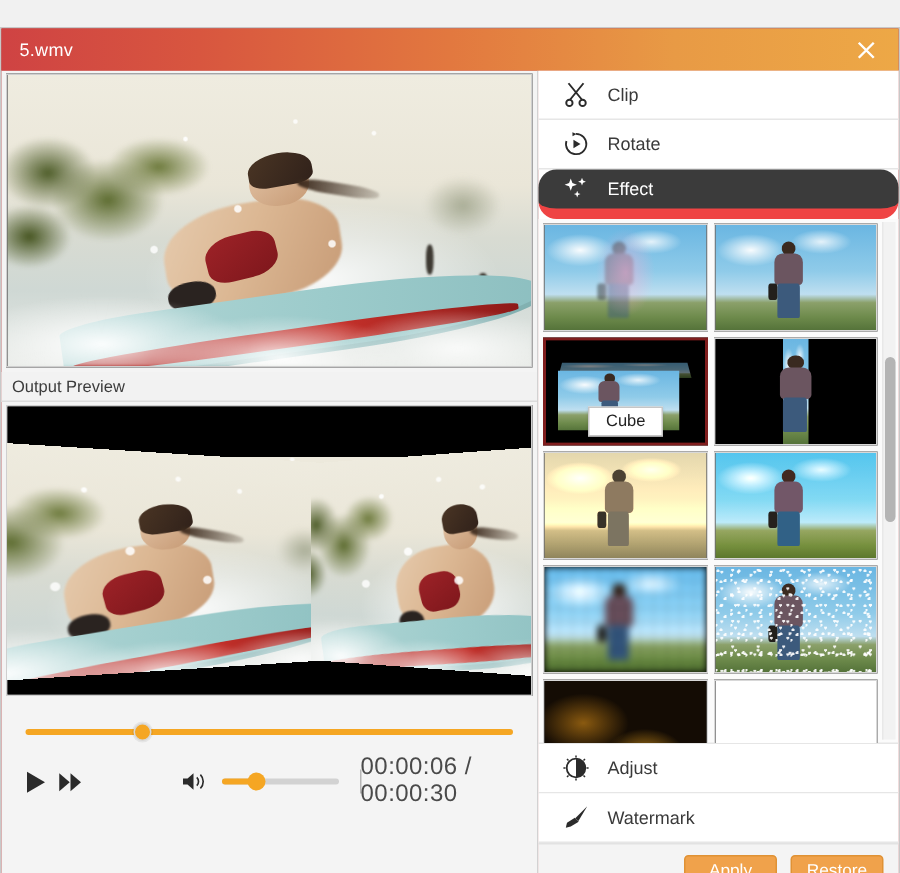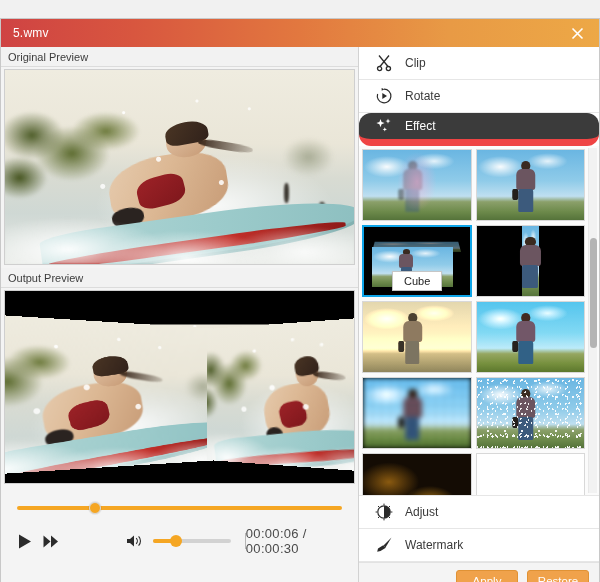--- a/index.html
+++ b/index.html
@@ -306,21 +306,21 @@
     border-radius: 50%;
     transform: translateX(-50%);
   }
   .divider-v {
     width: 1px; height: 16px;
     background: #b6b6b6;
     margin-left: 14px;
   }
   .time-label {
     margin-left: auto;
-    font-size: 13px;
+    font-size: 16px;
     color: #4a4a4a;
     letter-spacing: .3px;
     font-family: "Liberation Sans", sans-serif;
   }
 
   
   .right {
     flex: 1;
     display: flex;
     flex-direction: column;
@@ -372,21 +372,21 @@
   }
   .thumb {
     position: relative;
     height: 72px;
     border: 1px solid #d8d8d8;
     background: #000;
     overflow: hidden;
     cursor: pointer;
   }
   .thumb.selected {
-    border: 2px solid #0ea5e9;
+    border: 2px solid #7f1d1d;
   }
   .thumb .ph { position: absolute; inset: 0; }
   .tooltip {
     position: absolute;
     left: 28px; top: 44px;
     background: #ffffff;
     border: 1px solid #c6c6c6;
     color: #222;
     font-size: 11px;
     padding: 3px 11px;
@@ -533,21 +533,20 @@
       <svg width="13" height="13" viewBox="0 0 13 13">
         <path d="M1.5 1.5 L11.5 11.5 M11.5 1.5 L1.5 11.5" stroke="#ffffff" stroke-width="1.6" fill="none"></path>
       </svg>
     </div>
   </div>
 
   <div class="body">
 
     <div class="left">
 
-      <div class="panel-label">Original Preview</div>
 
       <div class="video-box">
         <div class="scene">
           <div class="foliage"></div>
           <div class="foliage2"></div>
           <div class="bather" style="left:80%;top:58%;width:5px;height:20px;"></div>
           <div class="bather" style="left:90%;top:68%;width:6px;height:12px;"></div>
           <div class="surfer">
             <div class="body-skin"></div>
             <div class="swim"></div>

